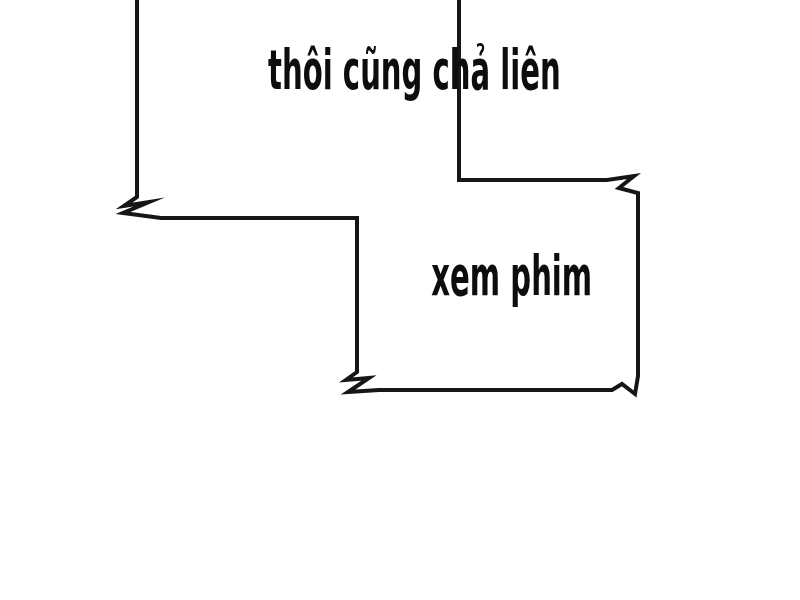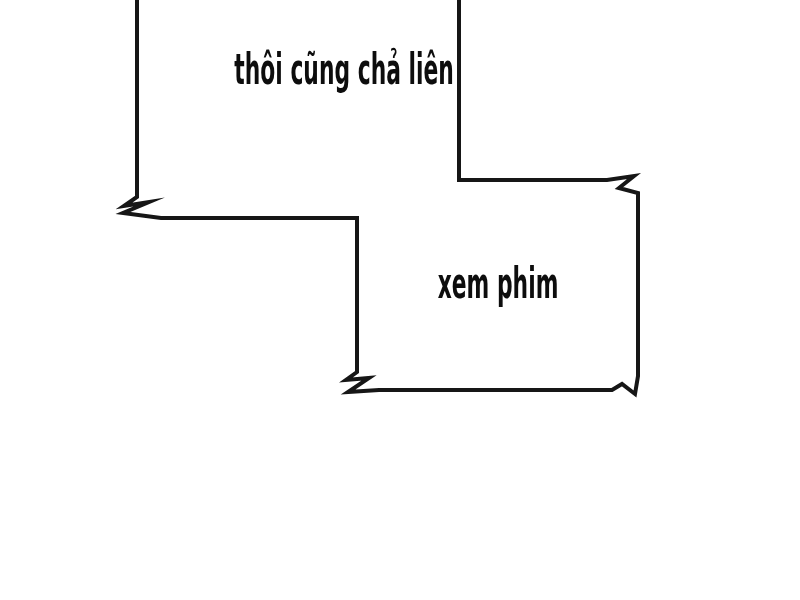--- a/index.html
+++ b/index.html
@@ -28,37 +28,37 @@
     stroke: var(--ink, #161616);
     stroke-width: 4;
     stroke-linejoin: miter;
     stroke-miterlimit: 10;
   }
   .bubble-text {
     position: absolute;
     text-align: center;
     color: var(--text, #0d0d0d);
     font-weight: bold;
-    font-size: 42px;
+    font-size: 56px;
     line-height: 47px;
     white-space: nowrap;
   }
   .bubble-text .line span {
     display: inline-block;
     transform: scaleX(0.52);
     transform-origin: 50% 50%;
   }
   .bubble1-text {
     left: 133px;
     top: 46px;
     width: 324px;
   }
   .bubble2-text {
     left: 357px;
-    top: 260px;
+    top: 252px;
     width: 282px;
   }
 </style>
 </head>
 <body>
 
 <div class="panel">
 
   <svg class="outline-svg" viewBox="0 0 800 600">
 

